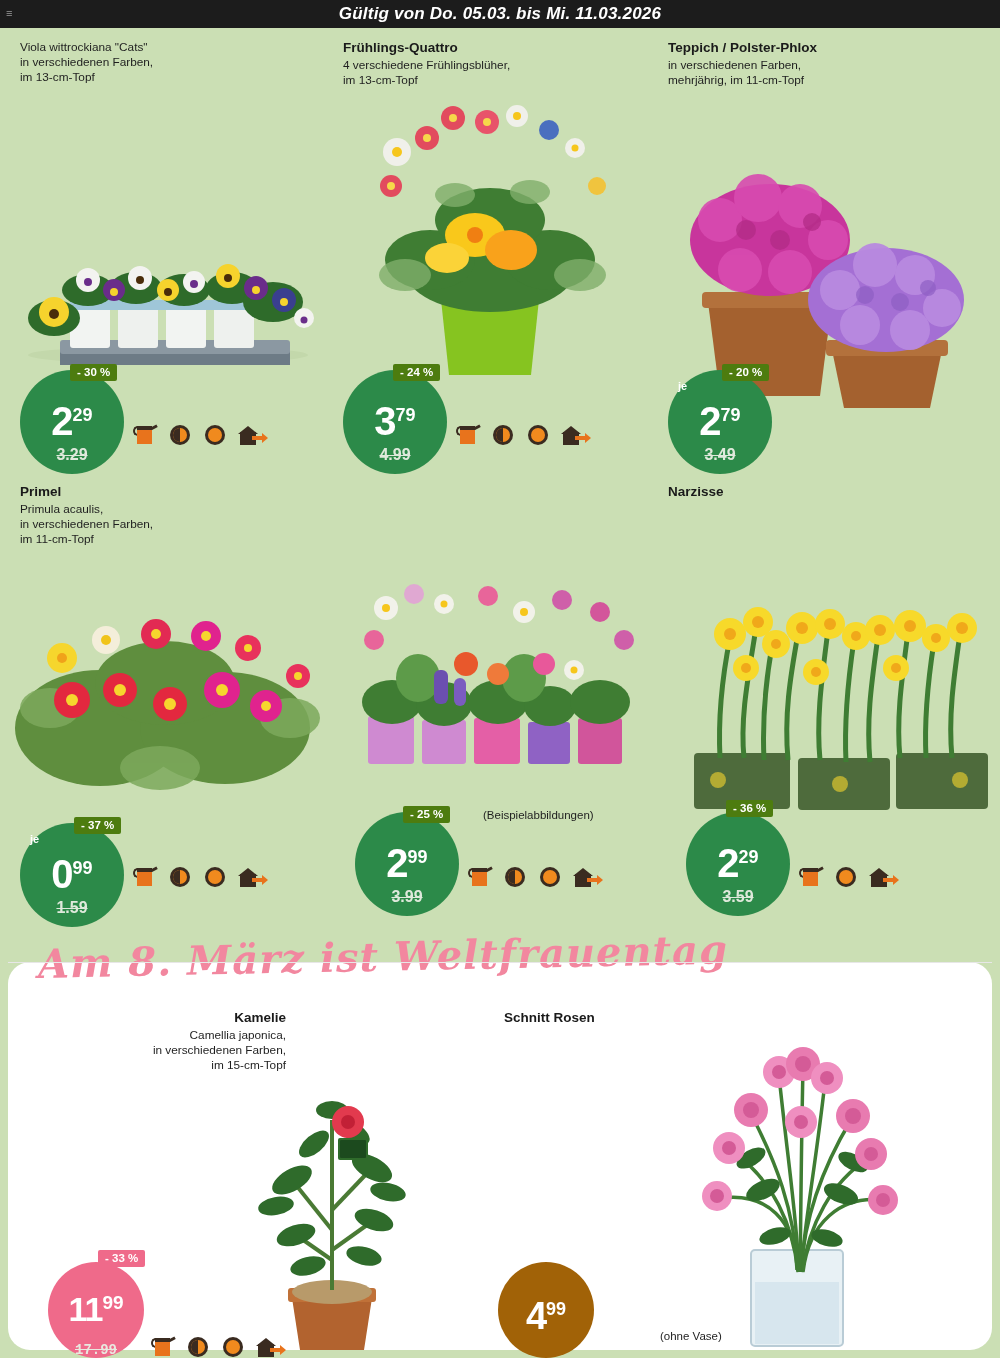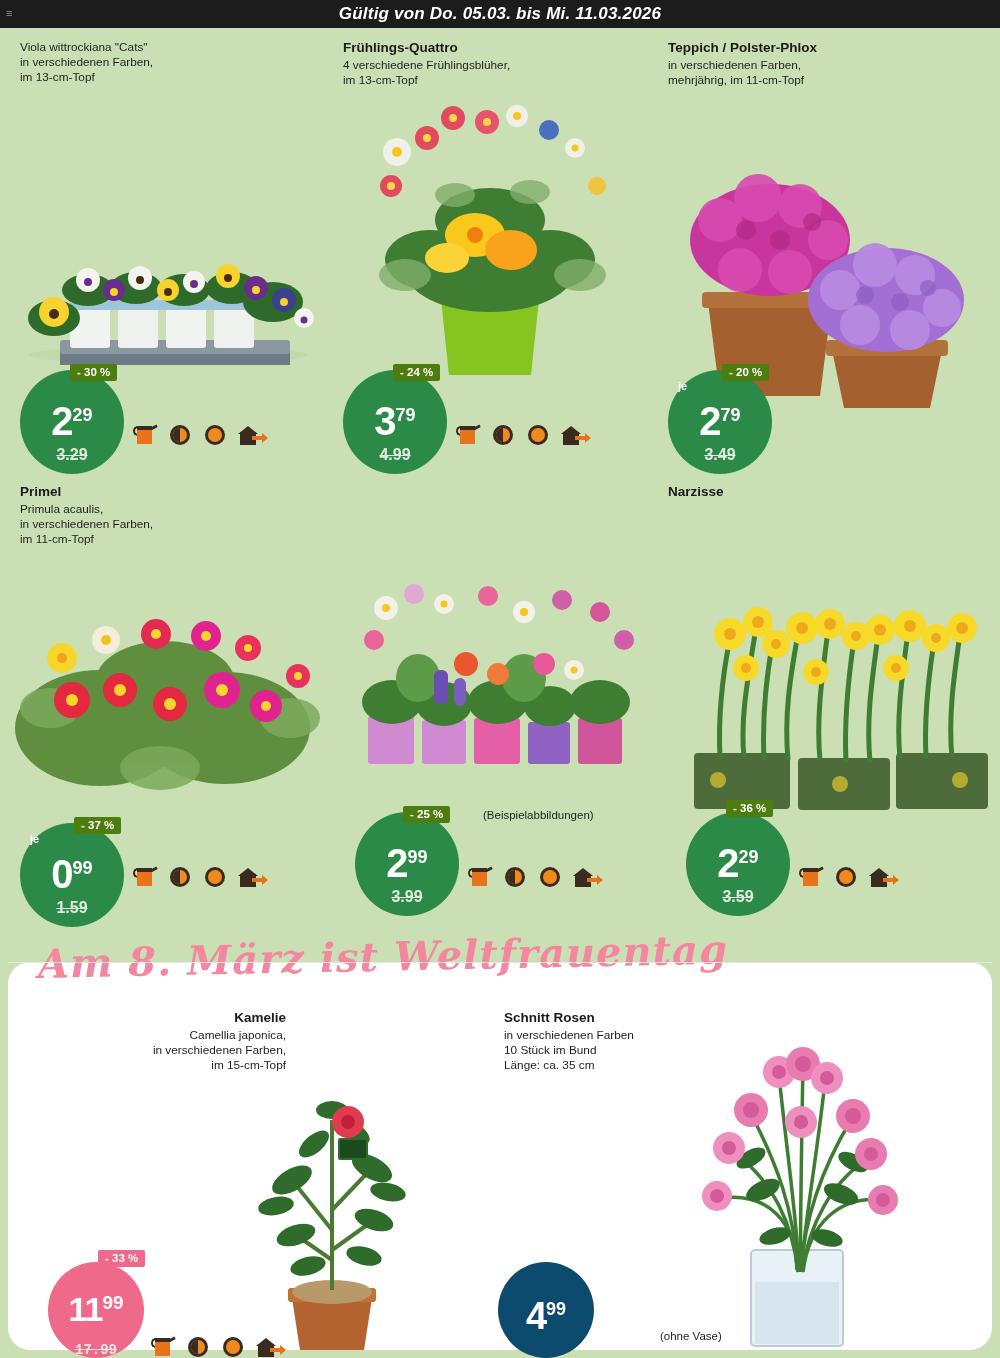--- a/index.html
+++ b/index.html
@@ -55,21 +55,21 @@
   .circle .je {
     position:absolute; left:10px; top:10px;
     font-size:11px; font-weight:bold;
   }
   .circle .old {
     position:absolute; left:0; bottom:10px; width:100%;
     text-align:center; font-size:16px; font-weight:bold;
     color:#e9efe4; text-decoration:line-through; opacity:.95;
   }
   .circle.rose { background:#ef6a8a; }
-  .circle.rose2 { background:#0c4a6e; }
+  .circle.rose2 { background:#a16207; }
   .discount {
     position:absolute; background:#4d7c0f; color:#fff;
     font-size:11.5px; font-weight:bold; padding:2px 7px 3px 7px;
     border-radius:2px; white-space:nowrap; z-index:5;
   }
 
   
   .picts { position:absolute; display:flex; align-items:center; gap:9px; }
   .pict { width:26px; height:26px; position:relative; }
 
@@ -632,23 +632,20 @@
   </div>
   <div class="pict">
     <div class="house-r"></div>
       <div class="house-b"></div>
       <div class="house-arrow"></div>
   </div>
 </div>
 
 <div class="prod" style="left:504px; top:1010px; width:250px;">
   <div class="p-title">Schnitt Rosen</div>
-  <div class="p-desc">in verschiedenen Farben
-10 Stück im Bund
-Länge: ca. 35 cm</div>
 </div>
 <div class="photo" style="left:655px; top:1010px; width:300px; height:340px;">
   <svg width="300" height="340" viewBox="0 0 300 340">
     <rect x="96" y="240" width="92" height="96" rx="4" fill="#e4eef3" opacity=".85"></rect>
     <rect x="96" y="240" width="92" height="96" rx="4" fill="none" stroke="#b9ccd6" stroke-width="2"></rect>
     <rect x="100" y="272" width="84" height="62" fill="#d2e4ec" opacity=".8"></rect>
     <g stroke="#3f7d33" stroke-width="3.5" fill="none">
       <path d="M142 260 C140 200 120 150 96 104"></path>
         <path d="M146 260 C150 200 172 150 196 110"></path>
       <path d="M144 262 C142 210 134 160 124 66"></path>

